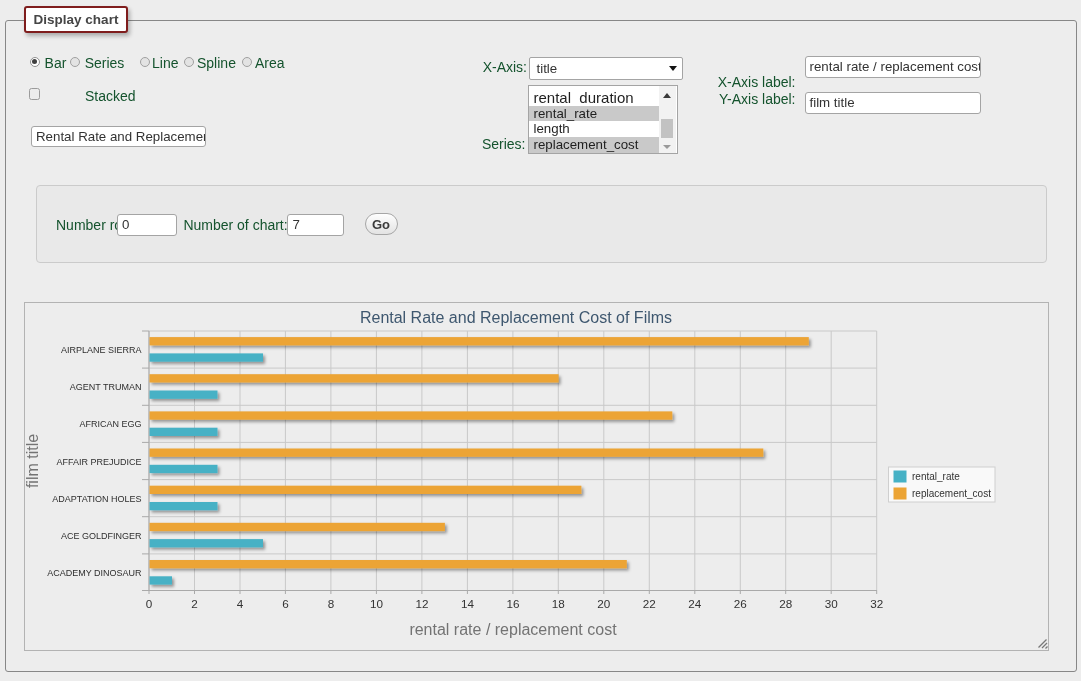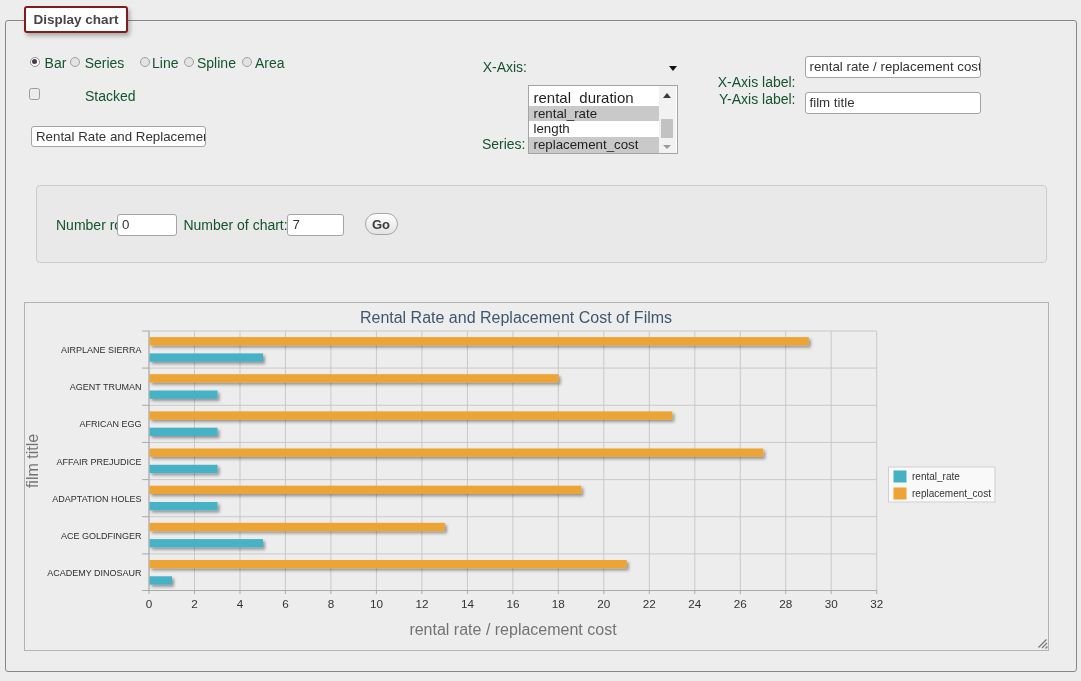--- a/index.html
+++ b/index.html
@@ -30,20 +30,21 @@
 <div class="lbl" style="left:197px;top:55.9px;">Spline</div>
 <div class="abs" style="left:242.2px;top:56.6px;width:10px;height:10px;border:1px solid #a0a0a0;border-radius:50%;background:#e3e3e3;box-sizing:border-box;"></div>
 <div class="lbl" style="left:255px;top:55.9px;">Area</div>
 
 <div class="abs" style="left:28.5px;top:87.9px;width:11.5px;height:12px;border:1px solid #9b9b9b;border-radius:2.5px;background:#ececec;box-sizing:border-box;"></div>
 <div class="lbl" style="left:45px;top:88.9px;margin-left:40px;">Stacked</div>
 
 <div class="inp" style="left:31px;top:126px;width:175px;height:21px;">Rental Rate and Replacement Cost of Films</div>
 
 <div class="lbl" style="right:554px;top:59.8px;">X-Axis:</div>
+<div class="inp" style="left:528.5px;top:57px;width:154.5px;height:23px;border-radius:2px;line-height:21px;padding-left:7px;">title</div>
 <div class="abs" style="left:669px;top:66.3px;width:0;height:0;border-left:4px solid transparent;border-right:4px solid transparent;border-top:5px solid #131313;"></div>
 
 <div class="abs" style="left:527.5px;top:85px;width:150px;height:69px;background:#fff;border:1px solid #a4a4a4;box-sizing:border-box;overflow:hidden;">
   <div style="position:absolute;left:0px;top:3.7px;width:131px;height:15.8px;font-size:15px;line-height:15.8px;padding-left:5px;color:#1f1f1f;white-space:nowrap;overflow:hidden;box-sizing:border-box;">rental_duration</div>
   <div style="position:absolute;left:0px;top:19.5px;width:131px;height:15.8px;font-size:13.3px;line-height:15.8px;padding-left:5px;color:#1f1f1f;background:#c9c9c9;white-space:nowrap;overflow:hidden;box-sizing:border-box;">rental_rate</div>
   <div style="position:absolute;left:0px;top:35.3px;width:108px;height:15.8px;font-size:13.3px;line-height:15.8px;padding-left:5px;color:#1f1f1f;white-space:nowrap;overflow:hidden;box-sizing:border-box;">length</div>
   <div style="position:absolute;left:0px;top:51.1px;width:131px;height:15.8px;font-size:13.3px;line-height:15.8px;padding-left:5px;color:#1f1f1f;background:#c9c9c9;white-space:nowrap;overflow:hidden;box-sizing:border-box;">replacement_cost</div>
 
   <div style="position:absolute;right:1px;top:0px;width:16.5px;height:67px;background:#f2f2f2;">
     <div style="position:absolute;left:3.5px;top:6.5px;width:0;height:0;border-left:4.8px solid transparent;border-right:4.8px solid transparent;border-bottom:5.2px solid #3a3a3a;"></div>

